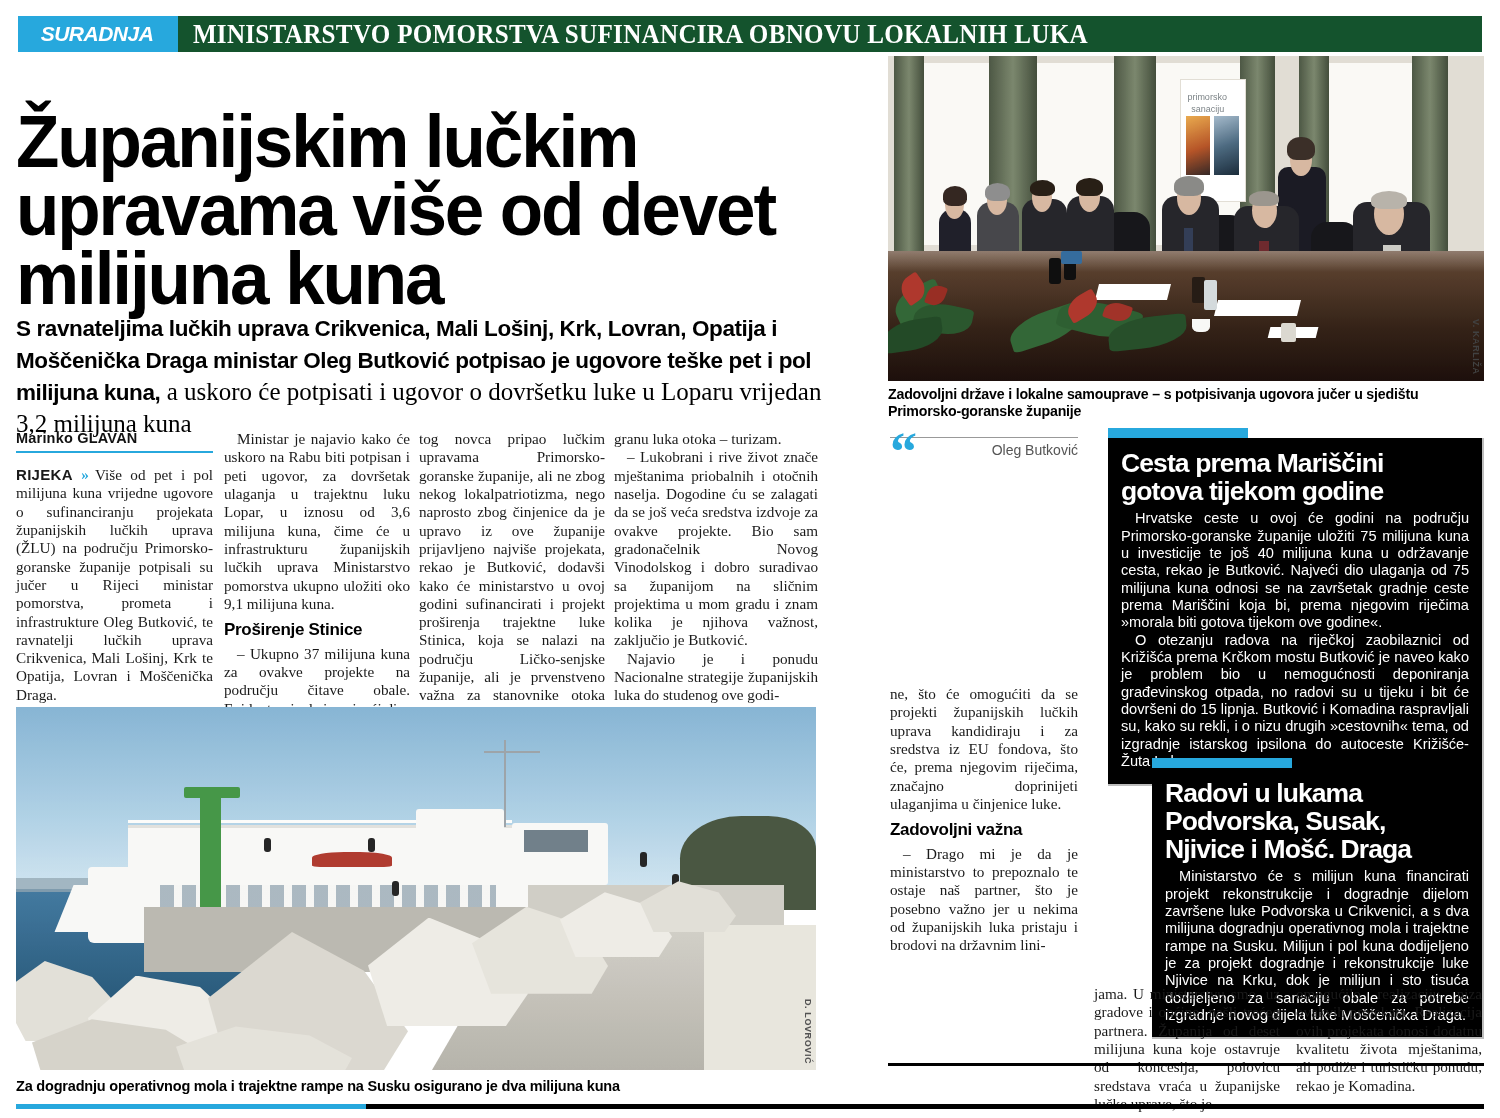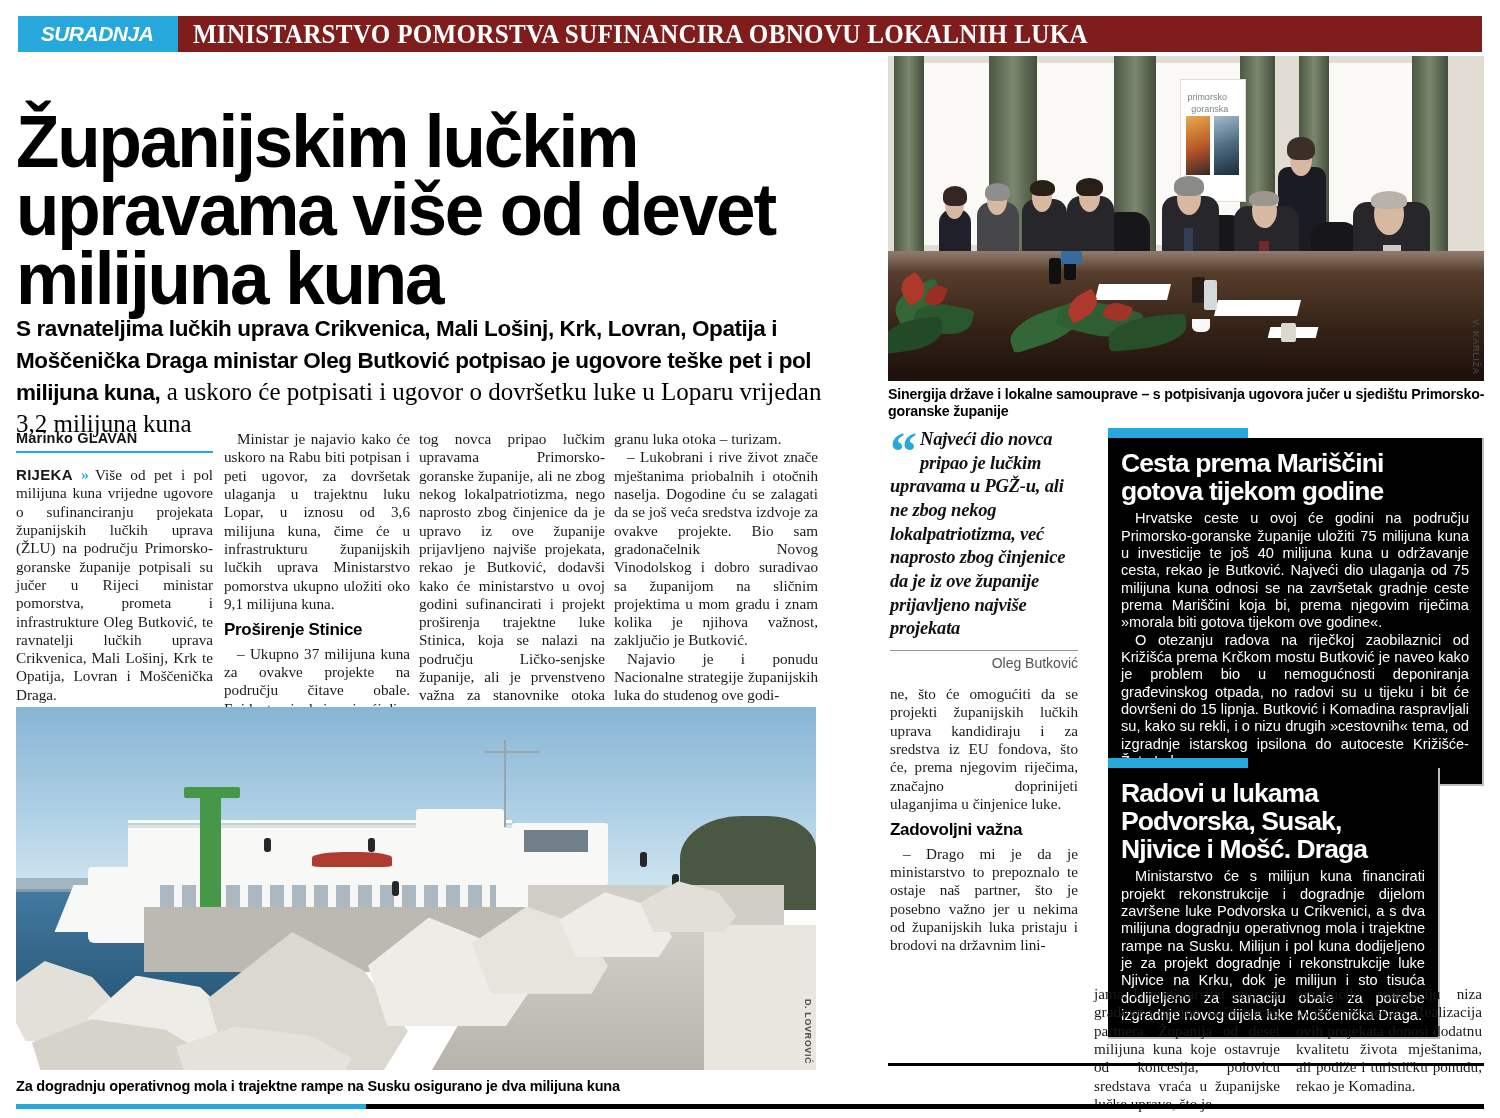--- a/index.html
+++ b/index.html
@@ -9,21 +9,21 @@
     background:#ffffff;
     font-family:"Liberation Serif", serif;
     color:#111;
     overflow:hidden;
     position:relative;
   }
 
   
   .topbar {
     position:absolute; left:18px; top:16px; width:1464px; height:36px;
-    background:#7f1d1d; display:flex; align-items:stretch;
+    background:#14532d; display:flex; align-items:stretch;
   }
   .topbar-tag {
     background:#27a8dd; color:#fff;
     font-family:"Liberation Sans", sans-serif;
     font-weight:bold; font-style:italic;
     font-size:21px; letter-spacing:-0.5px;
     display:flex; align-items:center; justify-content:center;
     padding:0 14px 0 12px;
     min-width:160px;
   }
@@ -166,21 +166,21 @@
     font-family:"Liberation Sans", sans-serif;
     font-weight:bold; font-size:26.5px; line-height:1.06;
     letter-spacing:-0.9px; margin-bottom:5px;
   }
   .sbox-text {
     font-family:"Liberation Sans", sans-serif;
     font-size:14.6px; line-height:1.19; text-align:justify;
     text-indent:14px;
   }
   #sbox1 { left:1092px; top:428px; width:392px; }
-  #sbox2 { left:1092px; top:758px; width:348px; }
+  #sbox2 { left:1136px; top:758px; width:348px; }
 
   
   #rcol1 { left:890px; top:685px; width:188px; }
   #rcol2 { left:1094px; top:985px; width:186px; }
   #rcol3 { left:1296px; top:985px; width:186px; }
 
   .rule-bottom {
     position:absolute; left:888px; top:1063px; width:596px; height:3px; background:#000;
   }
   .rule-left-bottom {
@@ -336,21 +336,21 @@
 
     <div class="pc-curtain" style="left:1%;width:5%;"></div>
     <div class="pc-curtain" style="left:17%;width:8%;"></div>
     <div class="pc-curtain" style="left:38%;width:7%;"></div>
     <div class="pc-curtain" style="left:59%;width:6%;"></div>
     <div class="pc-curtain" style="left:69%;width:5%;"></div>
     <div class="pc-curtain" style="left:88%;width:6%;"></div>
 
     <div class="pc-banner" style="left:49%;top:7%;width:11%;height:38%;">
       <div class="btxt">primorsko</div>
-      <div class="btxt" style="top:20%;left:16%;">goranska</div>
+      <div class="btxt" style="top:20%;left:16%;">sanaciju</div>
       <div class="b1"></div>
       <div class="b2"></div>
     </div>
 
     <div class="pc-person" style="left:65.5%;bottom:40%;width:8%;height:26%;background:#20202a;border-radius:10px 10px 0 0;"></div>
     <div class="pc-head" style="left:67.5%;bottom:63%;width:3.6%;height:10%;"></div>
     <div class="pc-hair" style="left:67%;bottom:68%;width:4.6%;height:7%;background:#40322a;"></div>
 
     <div class="pc-chair" style="left:36%;bottom:36%;width:8%;height:16%;"></div>
     <div class="pc-chair" style="left:52%;bottom:36%;width:8%;height:15%;"></div>
@@ -410,25 +410,24 @@
     <div class="pc-plant" style="left:18%;bottom:0;width:35%;height:28%;">
       <div class="pc-leaf" style="left:6%;top:24%;width:36%;height:34%;transform:rotate(-18deg);"></div>
       <div class="pc-leaf" style="left:30%;top:14%;width:40%;height:36%;transform:rotate(14deg);background:#2b632f;"></div>
       <div class="pc-leaf" style="left:54%;top:30%;width:38%;height:34%;transform:rotate(-6deg);background:#255429;"></div>
       <div class="pc-flower" style="left:34%;top:6%;width:16%;height:24%;transform:rotate(-30deg);"></div>
       <div class="pc-flower" style="left:52%;top:14%;width:13%;height:20%;transform:rotate(18deg);background:#b23226;"></div>
     </div>
   </div>
   <div class="credit-v" style="right:3px; bottom:6px;">V. KARLIŽA</div>
 </div>
-<div class="photo-top-cap">Sinergija države i lokalne samouprave – s potpisivanja ugovora jučer u sjedištu Primorsko-goranske županije</div>
+<div class="photo-top-cap">Zadovoljni države i lokalne samouprave – s potpisivanja ugovora jučer u sjedištu Primorsko-goranske županije</div>
 
 <div class="quote">
   <div class="quote-mark">“</div>
-  <div class="quote-text">Najveći dio novca pripao je lučkim upravama u PGŽ-u, ali ne zbog nekog lokalpatriotizma, već naprosto zbog činjenice da je iz ove županije prijavljeno najviše projekata</div>
   <div class="quote-rule"></div>
   <div class="quote-attr">Oleg Butković</div>
 </div>
 
 <div class="sbox" id="sbox1">
   <div class="sbox-tab"></div>
   <div class="sbox-body">
     <div class="sbox-title">Cesta prema Mariščini gotova tijekom godine</div>
     <div class="sbox-text">Hrvatske ceste u ovoj će godini na području Primorsko-goranske županije uložiti 75 milijuna kuna u investicije te još 40 milijuna kuna u održavanje cesta, rekao je Butković. Najveći dio ulaganja od 75 milijuna kuna odnosi se na završetak gradnje ceste prema Mariščini koja bi, prema njegovim riječima »morala biti gotova tijekom ove godine«.</div>
     <div class="sbox-text">O otezanju radova na riječkoj zaobilaznici od Križišća prema Krčkom mostu Butković je naveo kako je problem bio u nemogućnosti deponiranja građevinskog otpada, no radovi su u tijeku i bit će dovršeni do 15 lipnja. Butković i Komadina raspravljali su, kako su rekli, i o nizu drugih »cestovnih« tema, od izgradnje istarskog ipsilona do autoceste Križišće-Žuta Lokva.</div>

